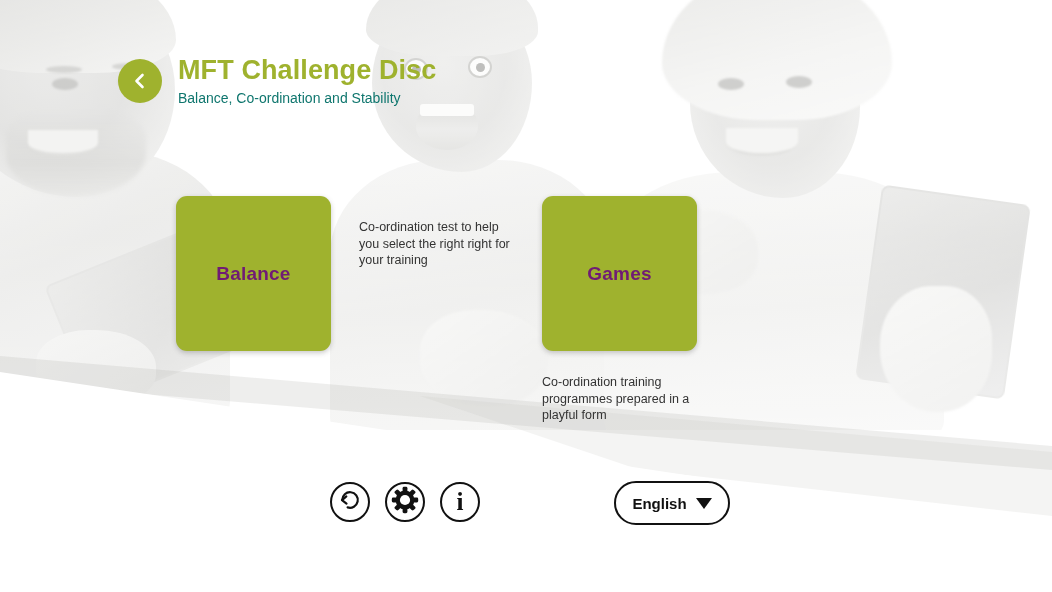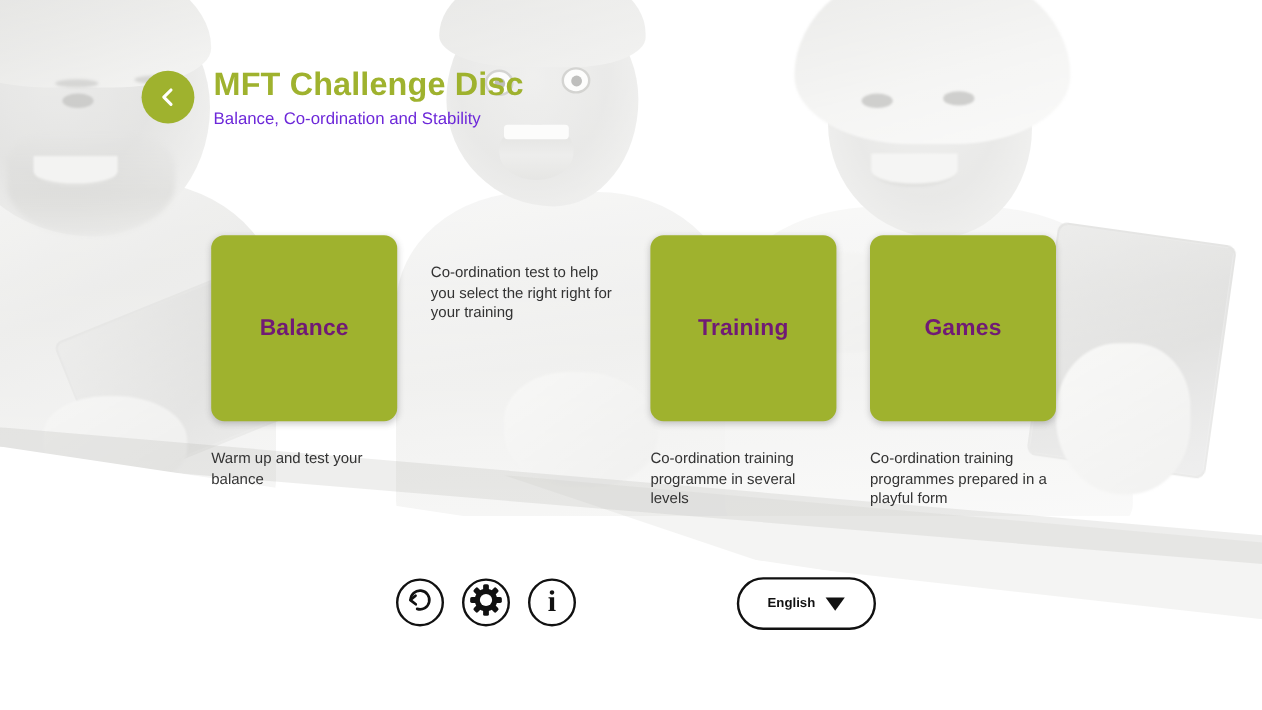--- a/index.html
+++ b/index.html
@@ -224,21 +224,21 @@
   .app-title {
     font-size: 27px;
     font-weight: bold;
     color: #9fb22e;
     line-height: 32px;
     letter-spacing: 0.1px;
     white-space: nowrap;
   }
   .app-subtitle {
     font-size: 14px;
-    color: #6d28d9;
+    color: #0f766e;
     line-height: 18px;
     margin-top: 3px;
     white-space: nowrap;
   }
 
   
   .tiles { position: absolute; left: 176px; top: 196px; display: flex; }
   .tile-col { width: 155px; margin-right: 28px; }
   .tile-col:last-child { margin-right: 12px; }
 
@@ -294,21 +294,21 @@
     position: absolute;
     left: 614px; top: 481px;
     width: 116px; height: 44px;
     border: 2.5px solid #111111;
     border-radius: 22px;
     background: #ffffff;
     display: flex; align-items: center; justify-content: center;
     cursor: pointer;
   }
   .lang-label {
-    font-size: 11px;
+    font-size: 15px;
     font-weight: bold;
     color: #111111;
     margin-right: 9px;
   }
   .caret {
     width: 0; height: 0;
     border-left: 8px solid transparent;
     border-right: 8px solid transparent;
     border-top: 11px solid #111111;
   }
@@ -372,33 +372,26 @@
       <div class="app-subtitle">Balance, Co-ordination and Stability</div>
     </div>
   </div>
 
   <div class="tiles">
 
     <div class="tile-col">
       <div class="tile">
         <span class="tile-label">Balance</span>
       </div>
-      <div class="tile-desc">Warm up and test your balance</div>
     </div>
 
     <div class="tile-col">
       <div class="tile-desc">Co-ordination test to help you select the right right for your training</div>
     </div>
 
-    <div class="tile-col">
-      <div class="tile">
-        <span class="tile-label">Training</span>
-      </div>
-      <div class="tile-desc">Co-ordination training programme in several levels</div>
-    </div>
 
     <div class="tile-col">
       <div class="tile">
         <span class="tile-label">Games</span>
       </div>
       <div class="tile-desc">Co-ordination training programmes prepared in a playful form</div>
     </div>
 
   </div>
 

